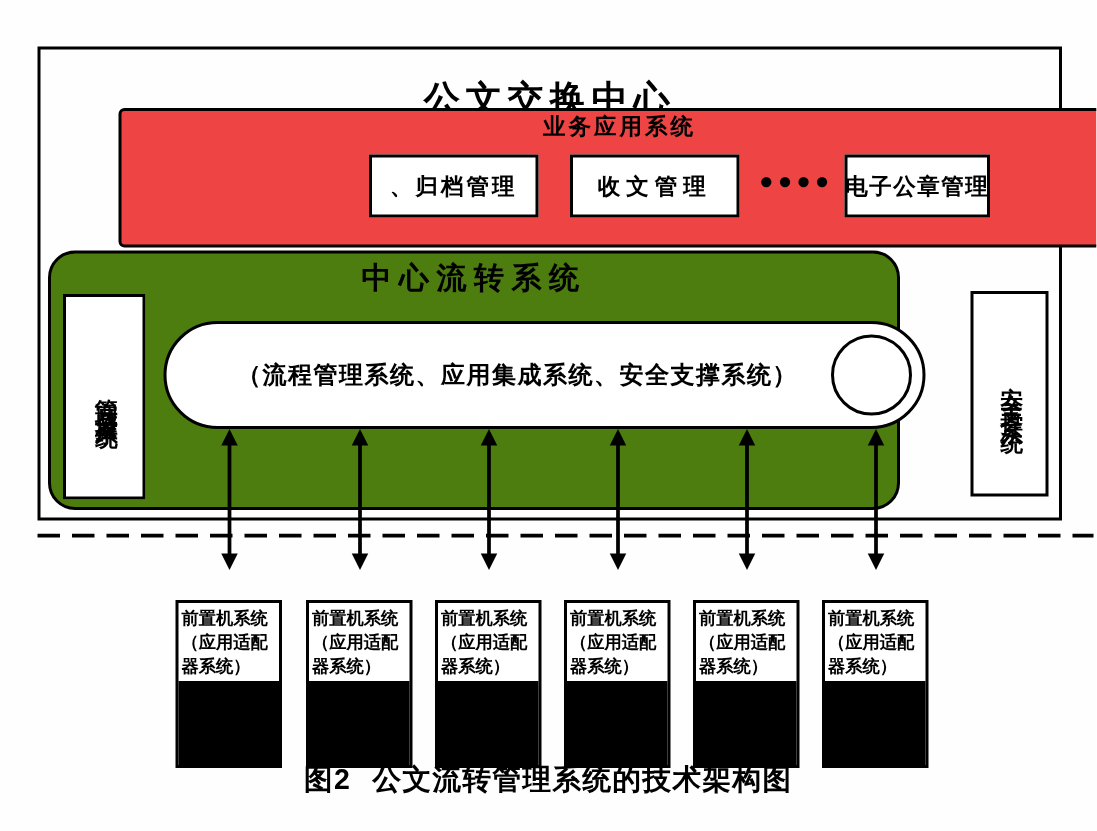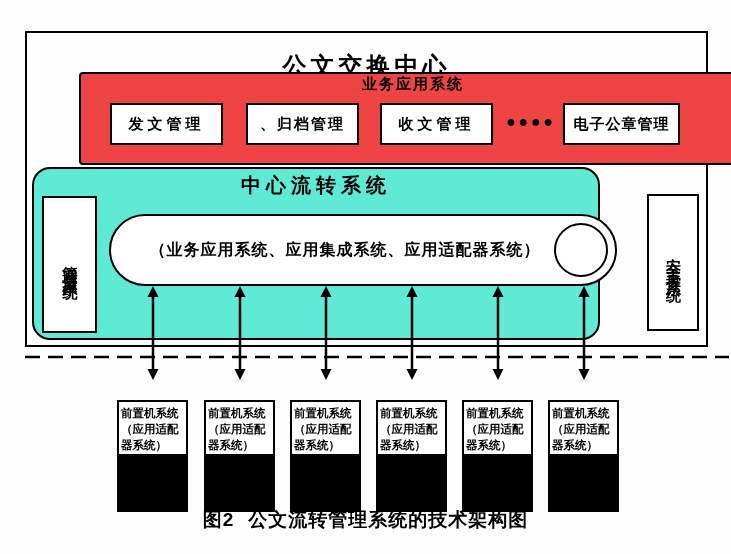--- a/index.html
+++ b/index.html
@@ -59,40 +59,40 @@
     align-items: center;
     justify-content: center;
     font-size: 15px;
     font-weight: bold;
     letter-spacing: 4px;
     white-space: nowrap;
   }
   .m1 { left: 29px;  width: 113px; }
   .m2 { left: 165px; width: 113px; letter-spacing: 2px; }
   .m3 { left: 299px; width: 113px; }
-  .m4 { left: 482px; width: 117px; letter-spacing: 1px; }
+  .m4 { left: 482px; width: 97px; letter-spacing: 1px; }
   .dots {
     position: absolute;
     left: 419px; top: 29px; width: 63px; height: 42px;
     display: flex;
     align-items: center;
     justify-content: center;
     font-size: 24px;
     font-weight: bold;
     letter-spacing: 4px;
     padding-bottom: 4px;
   }
   
   .layer-b {
     position: absolute;
     left: 5px; top: 134px;
     width: 568px; height: 173px;
     border: 2.5px solid #000;
     border-radius: 18px;
-    background: #5eead4;
+    background: #4d7c0f;
   }
   .layer-b-title {
     position: absolute;
     left: 0; top: 3px; width: 100%;
     text-align: center;
     font-size: 20px;
     font-weight: bold;
     letter-spacing: 5px;
   }
   .vbox {
@@ -180,33 +180,32 @@
 </head>
 <body>
 
 <div class="canvas">
 
   <div class="outer-box">
     <div class="outer-title">公文交换中心</div>
 
     <div class="layer-a">
       <div class="layer-a-title">业务应用系统</div>
-      <div class="module-box m1">发文管理</div>
       <div class="module-box m3">收文管理</div>
       <div class="module-box m2">、归档管理</div>
       <div class="dots">••••</div>
       <div class="module-box m4">电子公章管理</div>
     </div>
 
     <div class="layer-b">
       <div class="layer-b-title">中心流转系统</div>
       <div class="vbox vbox-left">管理与监控系统</div>
       <div class="vbox vbox-right">安全支撑系统</div>
       <div class="capsule">
-        <div class="capsule-text">（业务应用系统、应用集成系统、应用适配器系统）</div>
+        <div class="capsule-text">（流程管理系统、应用集成系统、安全支撑系统）</div>
         <div class="capsule-circle"></div>
       </div>
     </div>
   </div>
 
   <svg class="overlay" viewBox="0 0 731 554" xmlns="http://www.w3.org/2000/svg">
     <line x1="25" y1="357" x2="729" y2="357" stroke="#000" stroke-width="2.5" stroke-dasharray="15 8"></line>
     <g stroke="#000" fill="#000">
       <line x1="153" y1="295" x2="153" y2="371" stroke-width="2.5"></line>
       <polygon points="153,286 147.5,297 158.5,297" stroke="none"></polygon>

